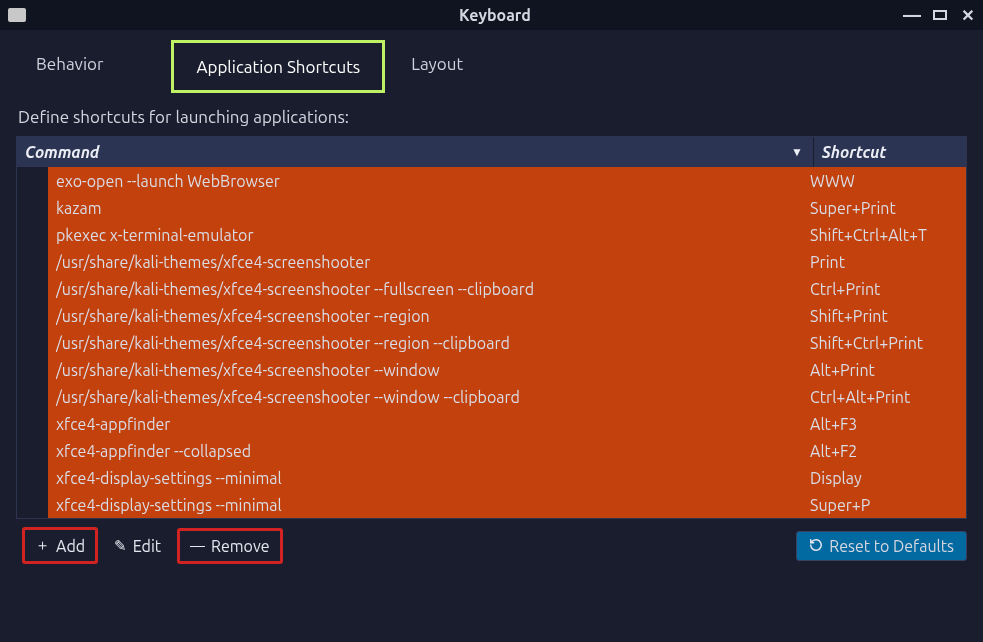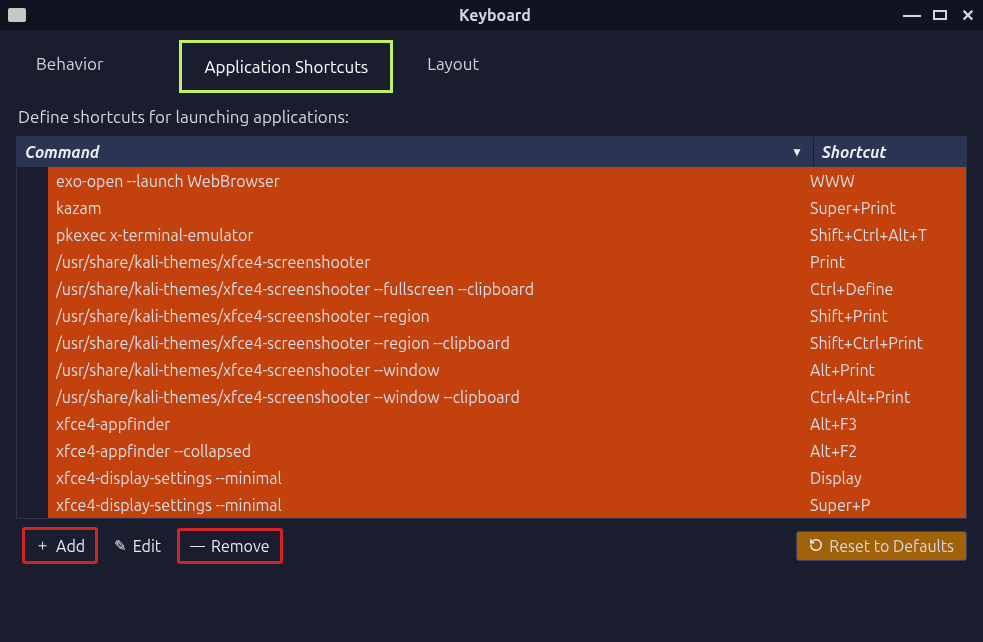--- a/index.html
+++ b/index.html
@@ -56,21 +56,21 @@
     align-items: center;
     justify-content: center;
   }
   .winmin { font-size:18px; }
   .winmax { border: 2px solid #d5d7e0; width:10px; height:10px; }
   .winclose { font-size:16px; }
 
   .tabs {
     display: flex;
     padding: 10px 10px 0 14px;
-    gap: 12px;
+    gap: 4px;
   }
   .tab {
     padding: 14px 22px;
     font-size: 17px;
     color: #cfd1dc;
     cursor: pointer;
   }
   .tab.active { color:#fff; }
   .tab.highlight-red {
     border: 3px solid #bef264;
@@ -147,21 +147,21 @@
   }
   .spacer { flex:1; }
   .resetbtn {
     display: inline-flex;
     align-items: center;
     gap: 6px;
     padding: 5px 12px;
     border: 1px solid #3a4160;
     border-radius: 3px;
     font-size: 16px;
-    background: #a16207;
+    background: #0369a1;
     cursor: pointer;
     margin-left: 48px;
   }
 </style>
 </head>
 <body>
 
 <div class="titlebar">
   <div class="appicon"></div>
   <div class="title">Keyboard</div>
@@ -202,21 +202,21 @@
       <div class="row">
         <div class="c1">pkexec x-terminal-emulator</div>
         <div class="c2">Shift+Ctrl+Alt+T</div>
       </div>
       <div class="row">
         <div class="c1">/usr/share/kali-themes/xfce4-screenshooter</div>
         <div class="c2">Print</div>
       </div>
       <div class="row">
         <div class="c1">/usr/share/kali-themes/xfce4-screenshooter --fullscreen --clipboard</div>
-        <div class="c2">Ctrl+Define</div>
+        <div class="c2">Ctrl+Print</div>
       </div>
       <div class="row">
         <div class="c1">/usr/share/kali-themes/xfce4-screenshooter --region</div>
         <div class="c2">Shift+Print</div>
       </div>
       <div class="row">
         <div class="c1">/usr/share/kali-themes/xfce4-screenshooter --region --clipboard</div>
         <div class="c2">Shift+Ctrl+Print</div>
       </div>
       <div class="row">

